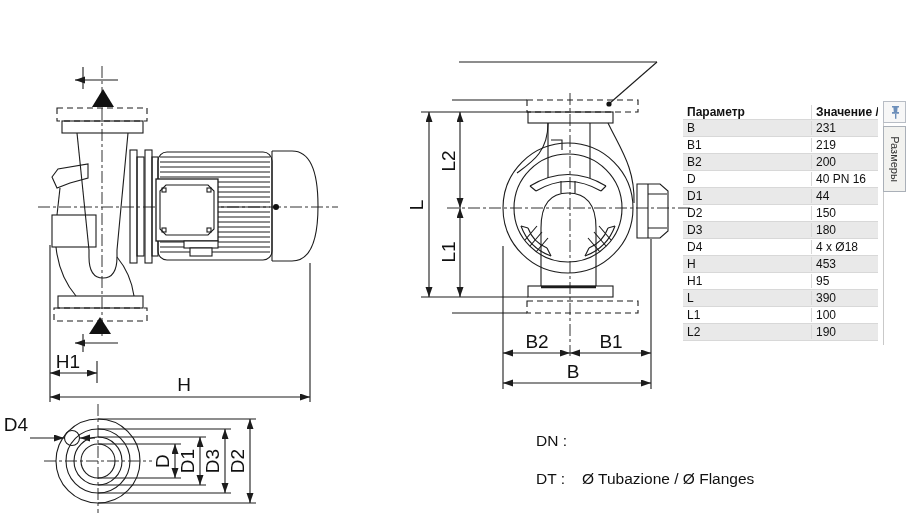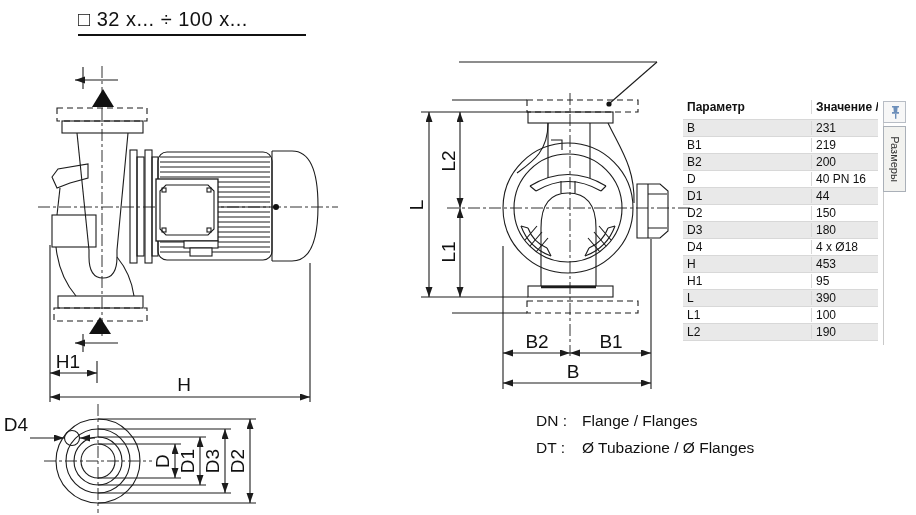--- a/index.html
+++ b/index.html
@@ -13,25 +13,25 @@
   .note{left:459px;top:19px;font-size:13.5px;line-height:16.5px;}
   
   svg.draw{left:0;top:0;}
   .ln{stroke:#1c1c1c;stroke-width:1.1;fill:none;}
   .thick{stroke:#1c1c1c;stroke-width:2.4;fill:none;}
   .cl{stroke:#1c1c1c;stroke-width:.9;fill:none;stroke-dasharray:12 3 3 3;}
   .dsh{stroke:#1c1c1c;stroke-width:1.1;fill:none;stroke-dasharray:6 4;}
   .dim{font:19px "Liberation Sans","DejaVu Sans",sans-serif;fill:#111;}
   
   .legend{left:536px;top:412px;font-size:15.5px;}
-  .legend .row{display:flex;margin-bottom:9px;}
+  .legend .row{display:flex;margin-bottom:9px;margin-top:20px;}
   .legend .lab{width:46px;}
   
   .tbl{left:683px;top:100px;width:195px;font-size:12px;}
-  .tbl .hd{display:flex;height:19px;align-items:flex-start;font-weight:bold;
+  .tbl .hd{display:flex;height:19px;align-items:flex-end;font-weight:bold;
            border-bottom:1px solid #d8d8d8;background:#fff;}
   .cell-p{width:124px;padding-left:4px;border-right:1px solid #d8d8d8;
           white-space:nowrap;overflow:hidden;}
   .cell-v{width:62px;padding-left:4px;white-space:nowrap;overflow:hidden;}
   .trow{display:flex;height:16px;align-items:center;border-bottom:1px solid #d8d8d8;}
   .trow:nth-child(odd){background:#e9e9e9;}
   
   .edge{left:883px;top:101px;width:1px;height:244px;background:#c9c9c9;}
   .pinbox{left:883px;top:101px;width:23px;height:22px;border:1px solid #b8bdc5;
           background:#f7f7f7;box-sizing:border-box;display:flex;align-items:center;
@@ -197,27 +197,25 @@
     <line class="ln" x1="175" y1="444" x2="175" y2="478" marker-start="url(#arw)" marker-end="url(#arw)"></line>
     <line class="ln" x1="200" y1="437" x2="200" y2="485" marker-start="url(#arw)" marker-end="url(#arw)"></line>
     <line class="ln" x1="225" y1="429" x2="225" y2="493" marker-start="url(#arw)" marker-end="url(#arw)"></line>
     <line class="ln" x1="250" y1="419" x2="250" y2="503" marker-start="url(#arw)" marker-end="url(#arw)"></line>
     <text class="dim" x="169" y="461" text-anchor="middle" transform="rotate(-90 169 461)">D</text>
     <text class="dim" x="194" y="461" text-anchor="middle" transform="rotate(-90 194 461)">D1</text>
     <text class="dim" x="219" y="461" text-anchor="middle" transform="rotate(-90 219 461)">D3</text>
     <text class="dim" x="244" y="461" text-anchor="middle" transform="rotate(-90 244 461)">D2</text>
   </svg>
 
-  <div class="abs title">□  32 x...  ÷  100 x...</div>
 
 
   <div class="abs legend">
     <div class="row">
       <span class="lab">DN :</span>
-      <span>Flange / Flanges</span>
     </div>
     <div class="row">
       <span class="lab">DT :</span>
       <span>Ø Tubazione / Ø Flanges</span>
     </div>
   </div>
 
   <div class="abs tbl">
     <div class="hd">
       <div class="cell-p">Параметр</div>

